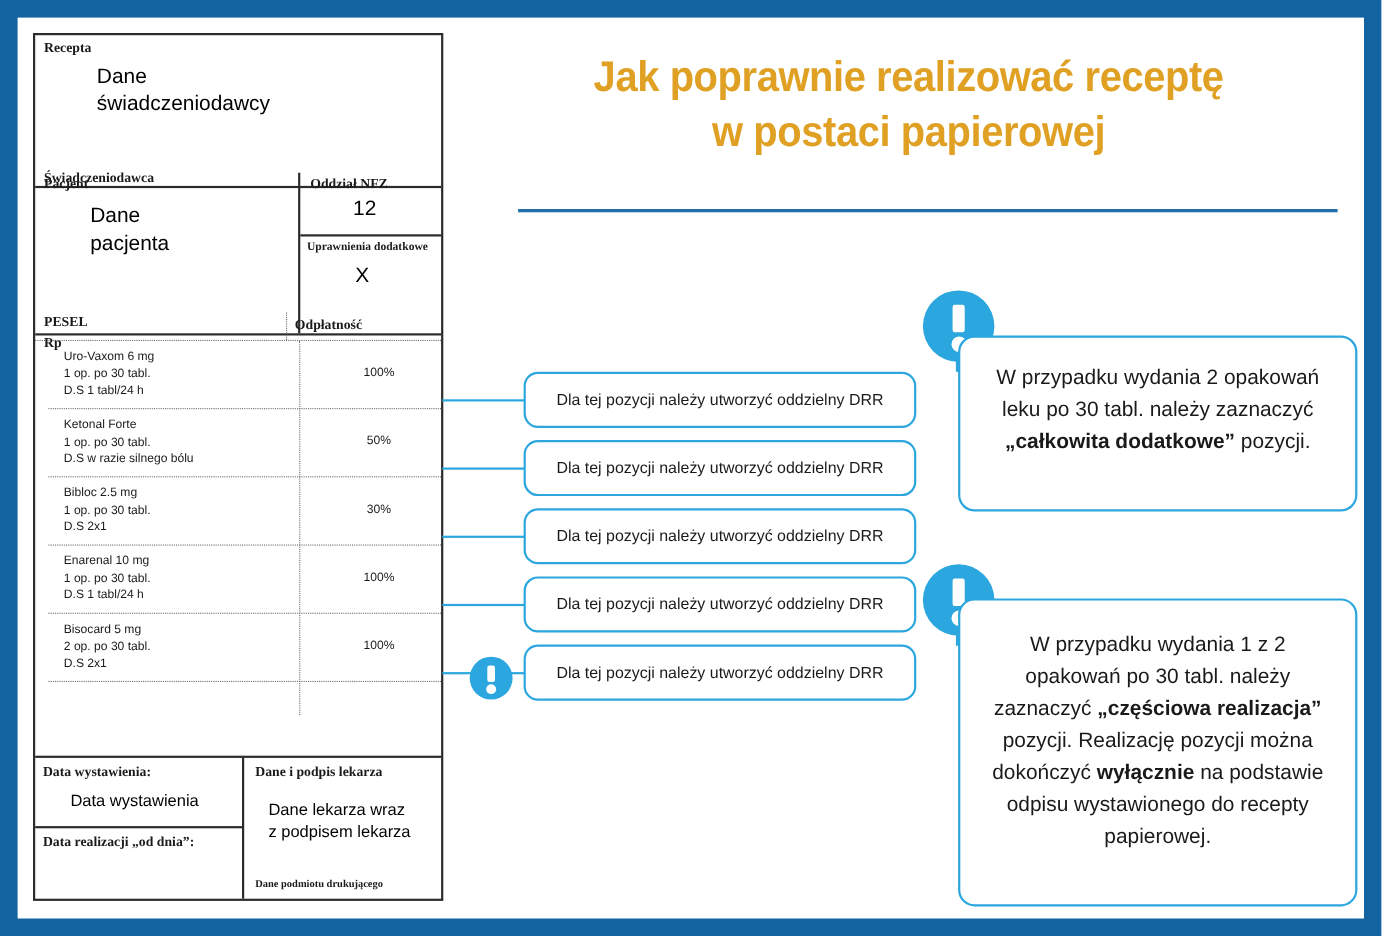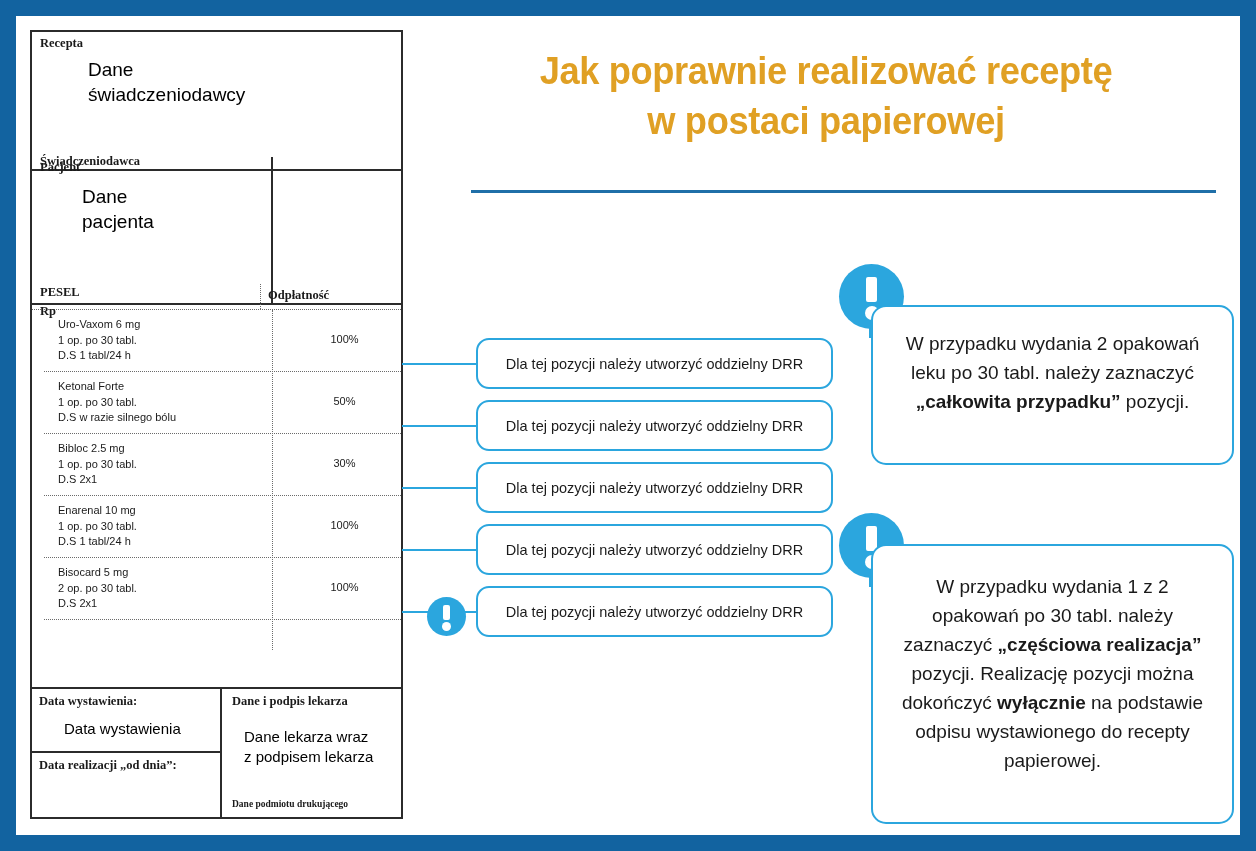--- a/index.html
+++ b/index.html
@@ -249,20 +249,30 @@
         <div class="rx-label" style="position:absolute;left:8px;bottom:0;">Świadczeniodawca</div>
       </div>
 
       <div id="blk-patient">
         <div id="pat-left">
           <div class="rx-label">Pacjent</div>
           <div id="pat-hand" class="rx-hand" style="white-space:pre-line;">Dane
 pacjenta</div>
           <div id="pesel" class="rx-label">PESEL</div>
         </div>
+        <div id="pat-right">
+          <div id="nfz">
+            <div class="rx-label">Oddział NFZ</div>
+            <div id="nfz-val" class="rx-hand num">12</div>
+          </div>
+          <div id="upr">
+            <div class="rx-label small">Uprawnienia dodatkowe</div>
+            <div id="upr-val" class="rx-hand num">X</div>
+          </div>
+        </div>
       </div>
 
       <div id="blk-rphdr">
         <div id="rphdr-l" class="rx-label">Rp</div>
         <div id="rphdr-sep"></div>
         <div id="rphdr-r" class="rx-label">Odpłatność</div>
       </div>
 
       <div id="blk-items">
         <div id="items-sep"></div>
@@ -351,21 +361,21 @@
       <div class="bar"></div>
       <div class="dot"></div>
     </div>
 
     <div class="excl-stem" style="left:853px;top:300px;width:3px;height:22px;"></div>
     <div class="excl" id="excl1">
       <div class="bar"></div>
       <div class="dot"></div>
     </div>
     <div class="callout" id="callout1">
-      <p><span>W przypadku wydania 2 opakowań leku po 30 tabl. należy zaznaczyć </span><span style="font-weight: bold;">„całkowita przypadku”</span><span> pozycji.</span></p>
+      <p><span>W przypadku wydania 2 opakowań leku po 30 tabl. należy zaznaczyć </span><span style="font-weight: bold;">„całkowita dodatkowe”</span><span> pozycji.</span></p>
     </div>
 
     <div class="excl-stem" style="left:853px;top:549px;width:3px;height:22px;"></div>
     <div class="excl" id="excl2">
       <div class="bar"></div>
       <div class="dot"></div>
     </div>
     <div class="callout" id="callout2">
       <p><span>W przypadku wydania 1 z 2 opakowań po 30 tabl. należy zaznaczyć </span><span style="font-weight: bold;">„częściowa realizacja”</span><span> pozycji. Realizację pozycji można dokończyć </span><span style="font-weight: bold;">wyłącznie</span><span> na podstawie odpisu wystawionego do recepty papierowej.</span></p>
     </div>

